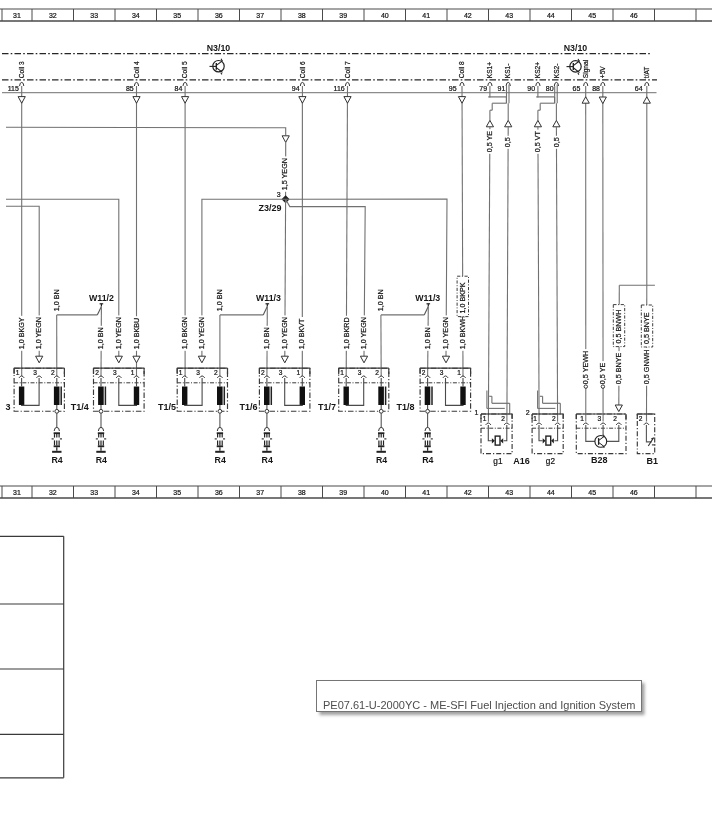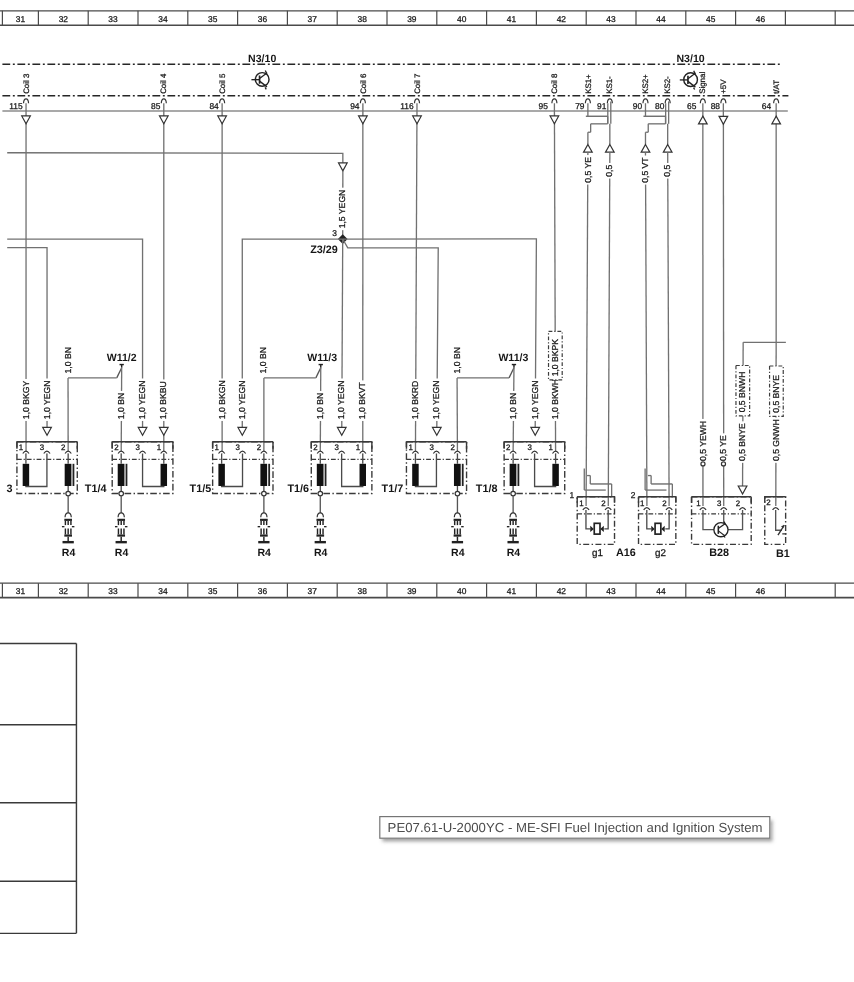--- a/index.html
+++ b/index.html
@@ -1,19 +1,19 @@
 <!DOCTYPE html>
 <html><head><meta charset="utf-8"><title>PE07.61-U-2000YC</title>
 <style>
 html,body{margin:0;padding:0;background:#fff;width:712px;height:818px;overflow:hidden}
 #wrap{position:relative;width:688px;height:818px}
 svg{position:absolute;left:0;top:0}
 #tip{position:absolute;left:316px;top:680px;height:19px;background:#fff;border:1px solid #757575;
 box-shadow:2.5px 3px 3px rgba(80,80,80,.55);font:11px "Liberation Sans",sans-serif;color:#4d4d4d;
-line-height:18px;padding:0 6px;white-space:nowrap;box-sizing:border-box}
+line-height:18px;padding:15px 6px;white-space:nowrap;box-sizing:border-box}
 </style></head>
 <body>
 <div id="wrap">
 <svg width="712" height="818" viewBox="0 0 712 818" font-family="Liberation Sans, sans-serif">
 <rect width="712" height="818" fill="#ffffff"></rect>
 
 <g stroke="#4a4a4a" stroke-width="1">
 <line x1="0.0" y1="9.0" x2="712.0" y2="9.0" stroke="#4a4a4a" stroke-width="1.1"></line>
 <line x1="0.0" y1="21.0" x2="712.0" y2="21.0" stroke="#4a4a4a" stroke-width="1.3"></line>
 <line x1="2.0" y1="9.0" x2="2.0" y2="21.0" stroke="#4a4a4a" stroke-width="1"></line>

